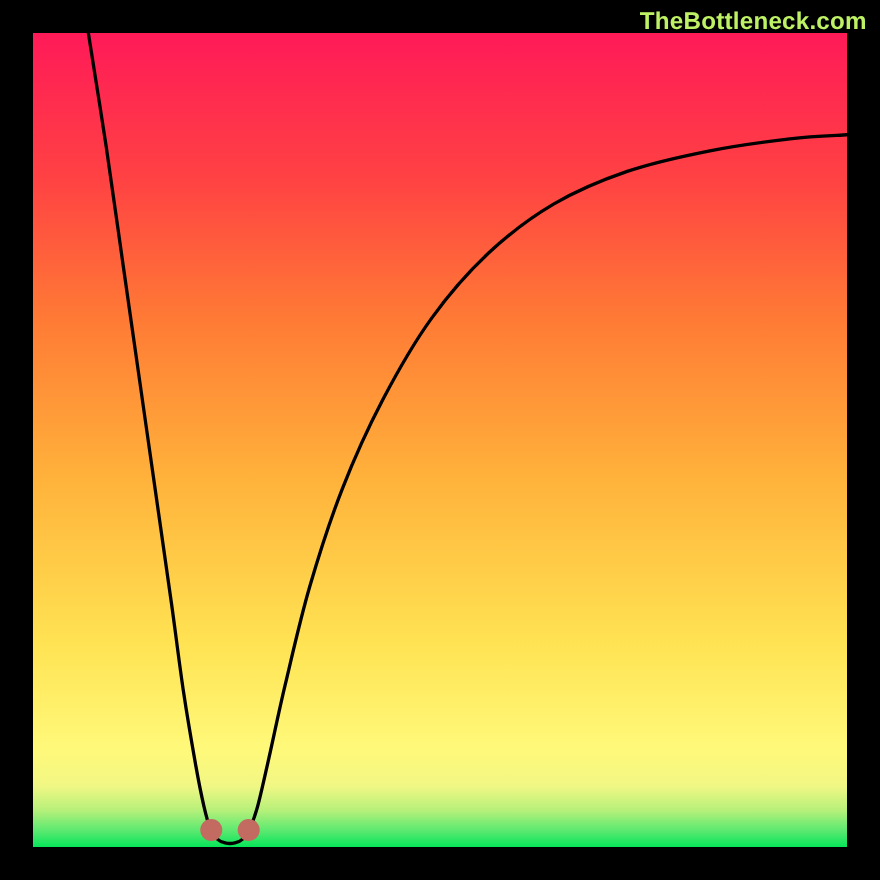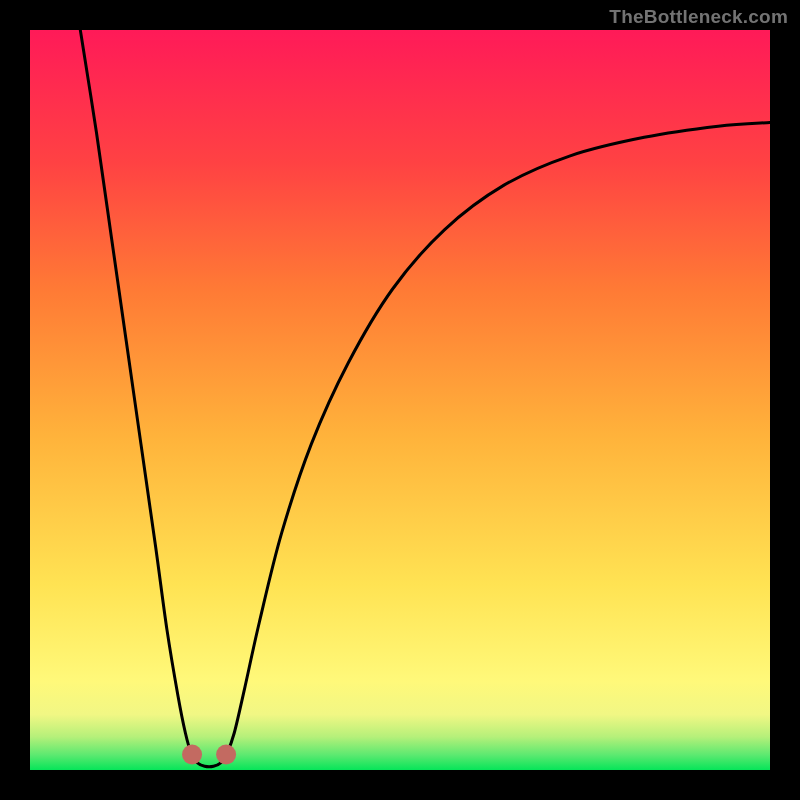--- a/index.html
+++ b/index.html
@@ -23,22 +23,22 @@
     position: absolute;
     left: 0;
     top: 0;
     width: 740px;
     height: 740px;
   }
   .attribution {
     position: absolute;
     top: 6px;
     right: 12px;
-    color: #737373;
-    font-size: 19px;
+    color: #bef264;
+    font-size: 22px;
     font-weight: 600;
     letter-spacing: 0.2px;
   }
   svg { display: block; }
 </style>
 </head>
 <body>
 
 <div class="attribution">TheBottleneck.com</div>
 

